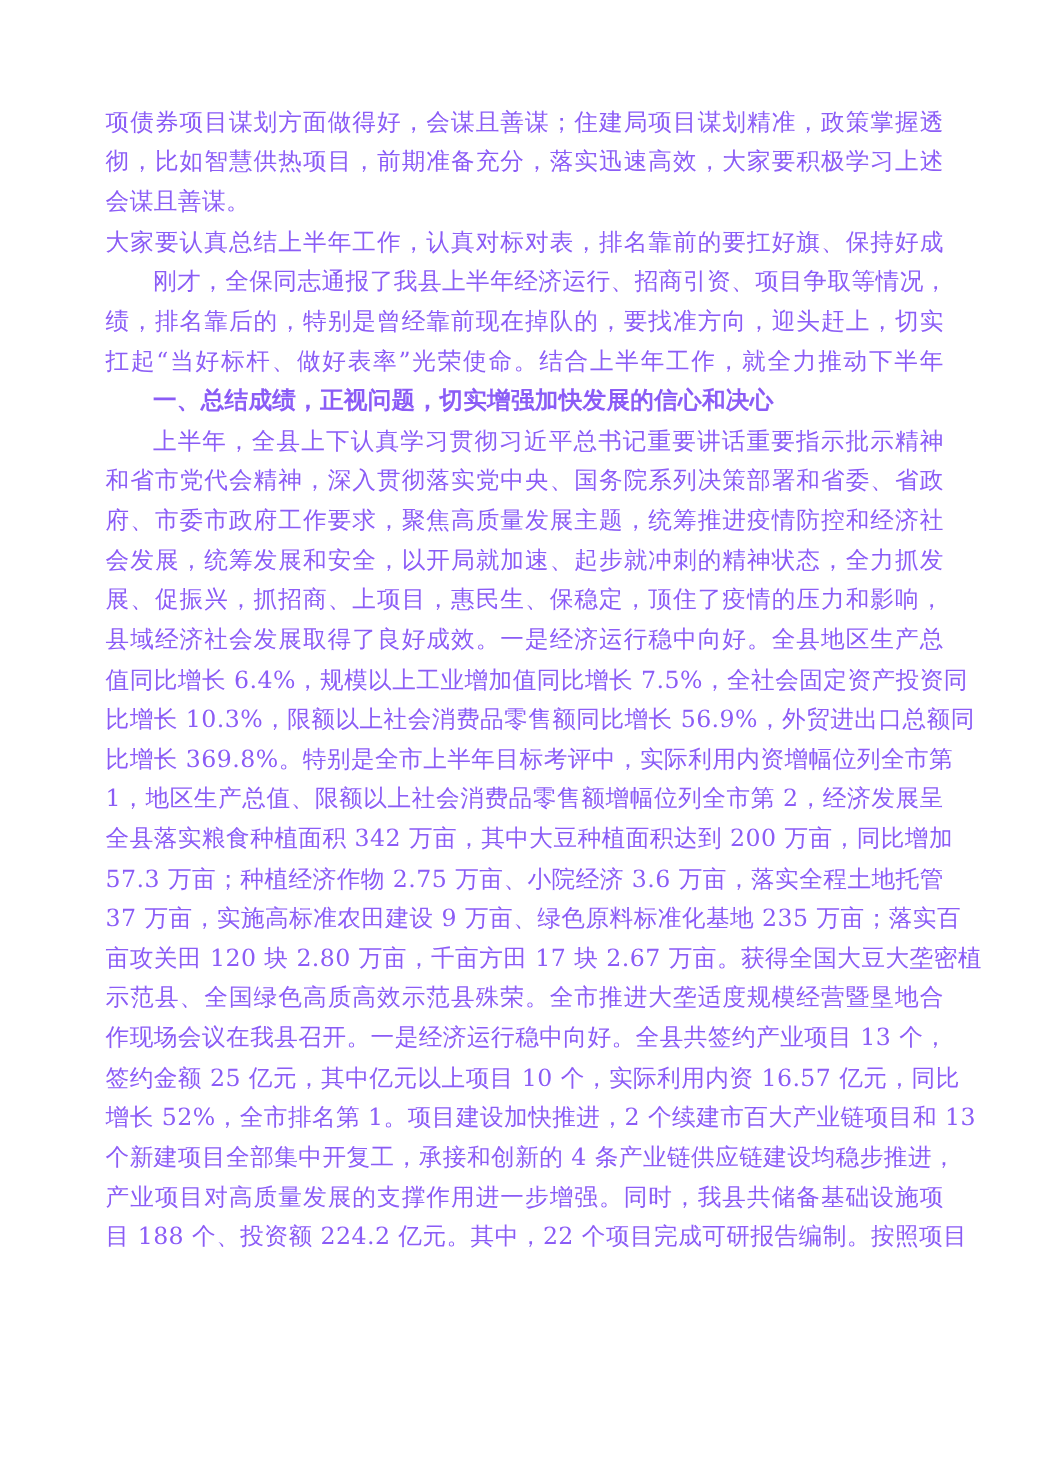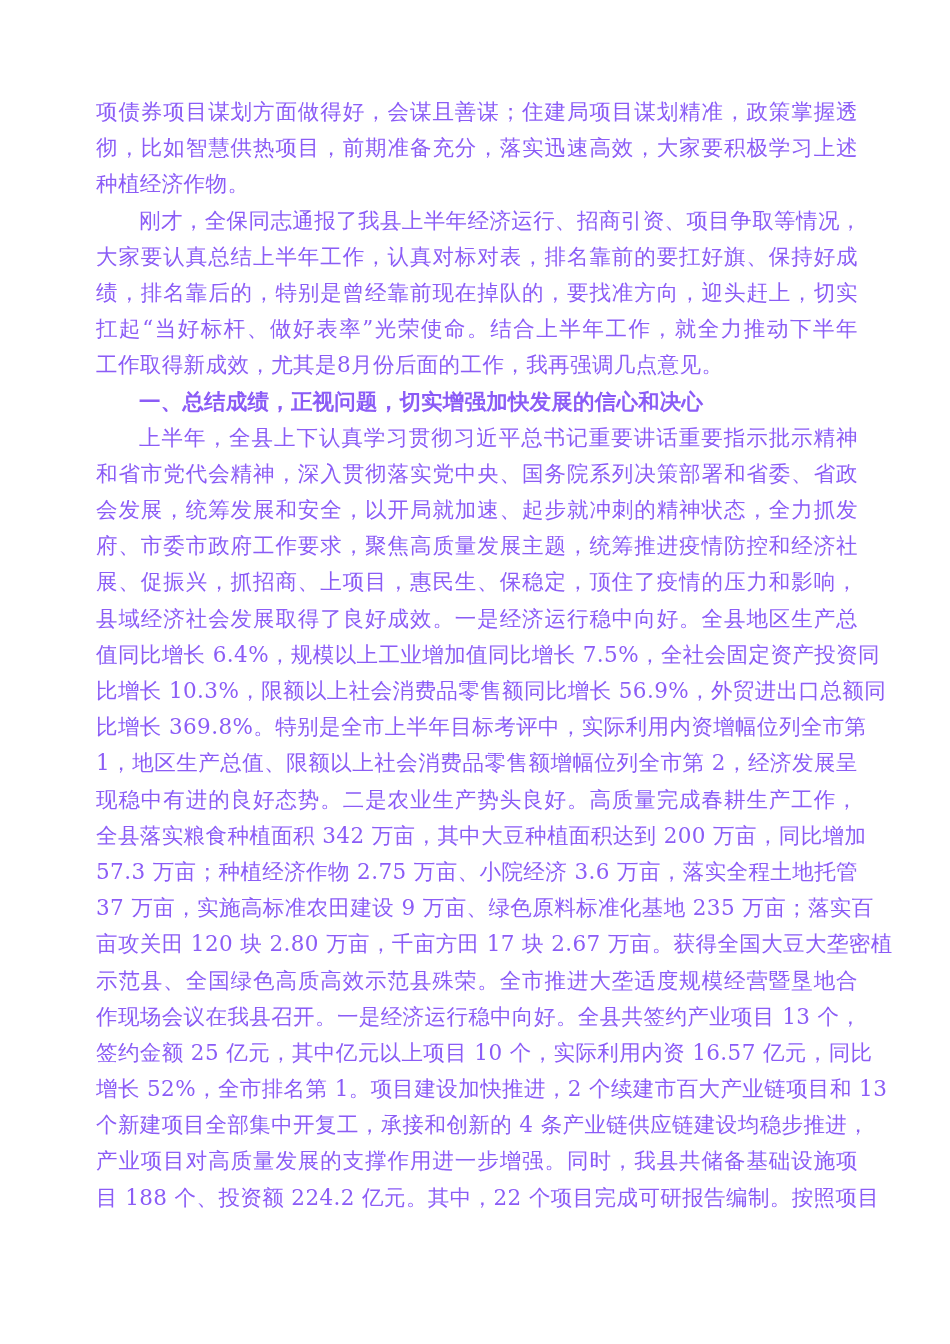--- a/index.html
+++ b/index.html
@@ -33,45 +33,43 @@
   b { font-weight: normal; font-family: "DejaVu Sans", "Liberation Sans", sans-serif; }
 </style>
 </head>
 <body>
 
 <div class="page">
 
   <div>
     <span class="line">项债券项目谋划方面做得好，会谋且善谋；住建局项目谋划精准，政策掌握透</span>
     <span class="line">彻，比如智慧供热项目，前期准备充分，落实迅速高效，大家要积极学习上述</span>
-    <span class="line last">种植经济作物。</span>
+    <span class="line last">会谋且善谋。</span>
   </div>
 
   <div>
+    <span class="line">大家要认真总结上半年工作，认真对标对表，排名靠前的要扛好旗、保持好成</span>
     <span class="line indent">刚才，全保同志通报了我县上半年经济运行、招商引资、项目争取等情况，</span>
-    <span class="line">大家要认真总结上半年工作，认真对标对表，排名靠前的要扛好旗、保持好成</span>
     <span class="line">绩，排名靠后的，特别是曾经靠前现在掉队的，要找准方向，迎头赶上，切实</span>
     <span class="line">扛起“当好标杆、做好表率”光荣使命。结合上半年工作，就全力推动下半年</span>
-    <span class="line last">工作取得新成效，尤其是8月份后面的工作，我再强调几点意见。</span>
   </div>
 
   <div class="line indent heading">一、总结成绩，正视问题，切实增强加快发展的信心和决心</div>
 
   <div>
     <span class="line indent">上半年，全县上下认真学习贯彻习近平总书记重要讲话重要指示批示精神</span>
     <span class="line">和省市党代会精神，深入贯彻落实党中央、国务院系列决策部署和省委、省政</span>
+    <span class="line">府、市委市政府工作要求，聚焦高质量发展主题，统筹推进疫情防控和经济社</span>
     <span class="line">会发展，统筹发展和安全，以开局就加速、起步就冲刺的精神状态，全力抓发</span>
-    <span class="line">府、市委市政府工作要求，聚焦高质量发展主题，统筹推进疫情防控和经济社</span>
     <span class="line">展、促振兴，抓招商、上项目，惠民生、保稳定，顶住了疫情的压力和影响，</span>
     <span class="line"><span>县域经济社会发展取得了良好成效。</span><b>一是经济运行稳中向好。</b><span>全县地区生产总</span></span>
     <span class="line">值同比增长 6.4%，规模以上工业增加值同比增长 7.5%，全社会固定资产投资同</span>
     <span class="line">比增长 10.3%，限额以上社会消费品零售额同比增长 56.9%，外贸进出口总额同</span>
     <span class="line">比增长 369.8%。特别是全市上半年目标考评中，实际利用内资增幅位列全市第</span>
     <span class="line">1，地区生产总值、限额以上社会消费品零售额增幅位列全市第 2，经济发展呈</span>
-    <span class="line"><span>现稳中有进的良好态势。</span><b>二是农业生产势头良好。</b><span>高质量完成春耕生产工作，</span></span>
     <span class="line">全县落实粮食种植面积 342 万亩，其中大豆种植面积达到 200 万亩，同比增加</span>
     <span class="line">57.3 万亩；种植经济作物 2.75 万亩、小院经济 3.6 万亩，落实全程土地托管</span>
     <span class="line">37 万亩，实施高标准农田建设 9 万亩、绿色原料标准化基地 235 万亩；落实百</span>
     <span class="line">亩攻关田 120 块 2.80 万亩，千亩方田 17 块 2.67 万亩。获得全国大豆大垄密植</span>
     <span class="line">示范县、全国绿色高质高效示范县殊荣。全市推进大垄适度规模经营暨垦地合</span>
     <span class="line"><span>作现场会议在我县召开。</span><b>一是经济运行稳中向好。</b><span>全县共签约产业项目 13 个，</span></span>
     <span class="line">签约金额 25 亿元，其中亿元以上项目 10 个，实际利用内资 16.57 亿元，同比</span>
     <span class="line">增长 52%，全市排名第 1。项目建设加快推进，2 个续建市百大产业链项目和 13</span>
     <span class="line">个新建项目全部集中开复工，承接和创新的 4 条产业链供应链建设均稳步推进，</span>
     <span class="line">产业项目对高质量发展的支撑作用进一步增强。同时，我县共储备基础设施项</span>

